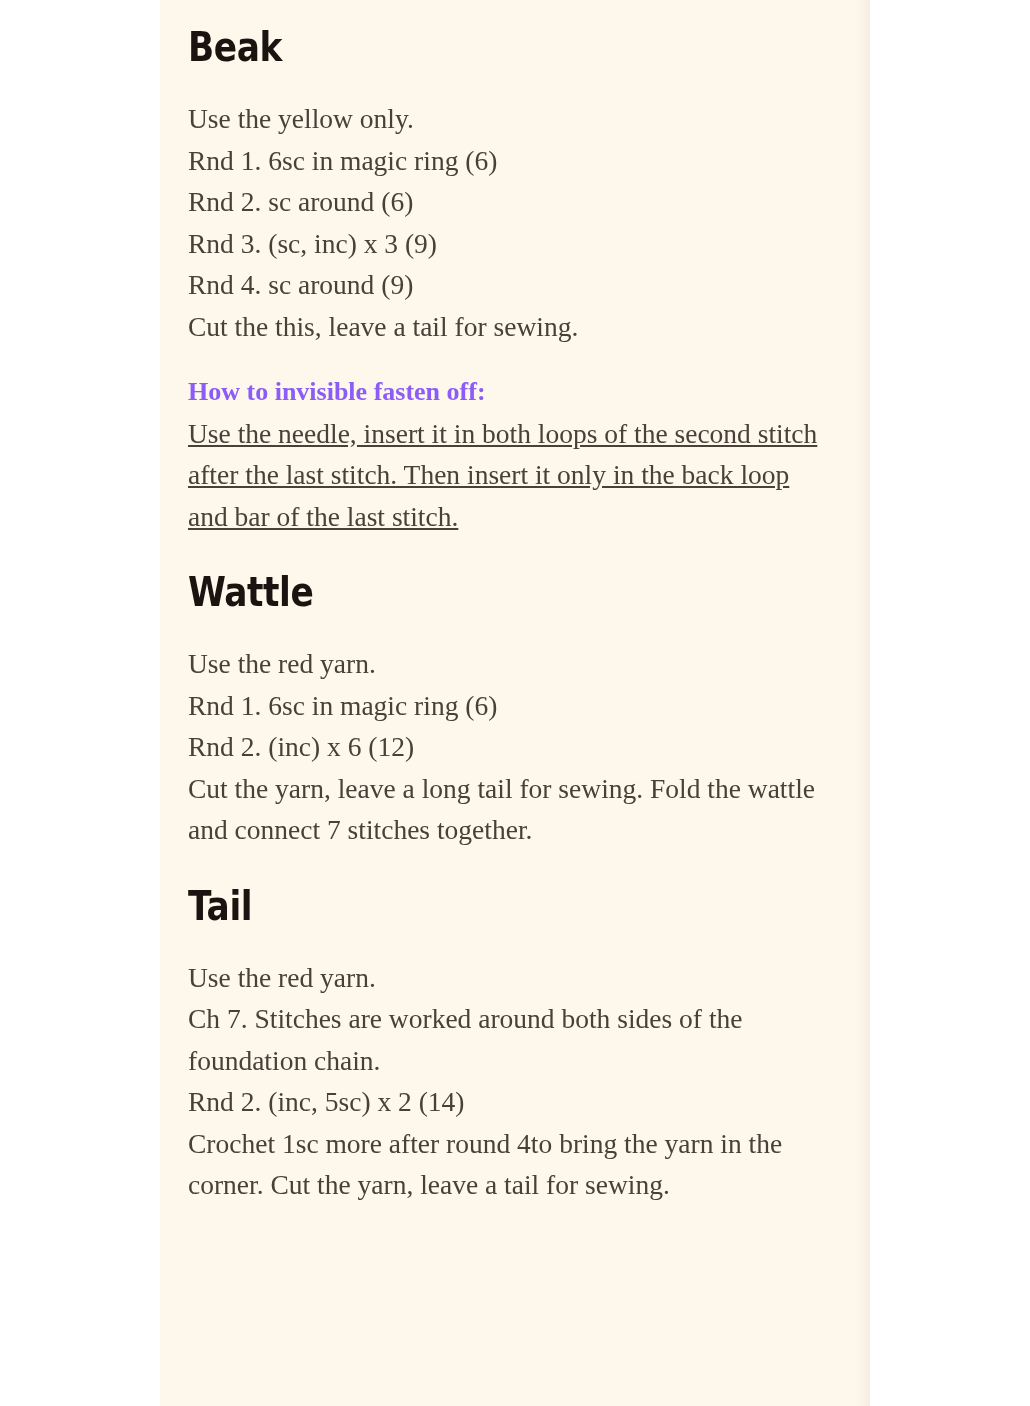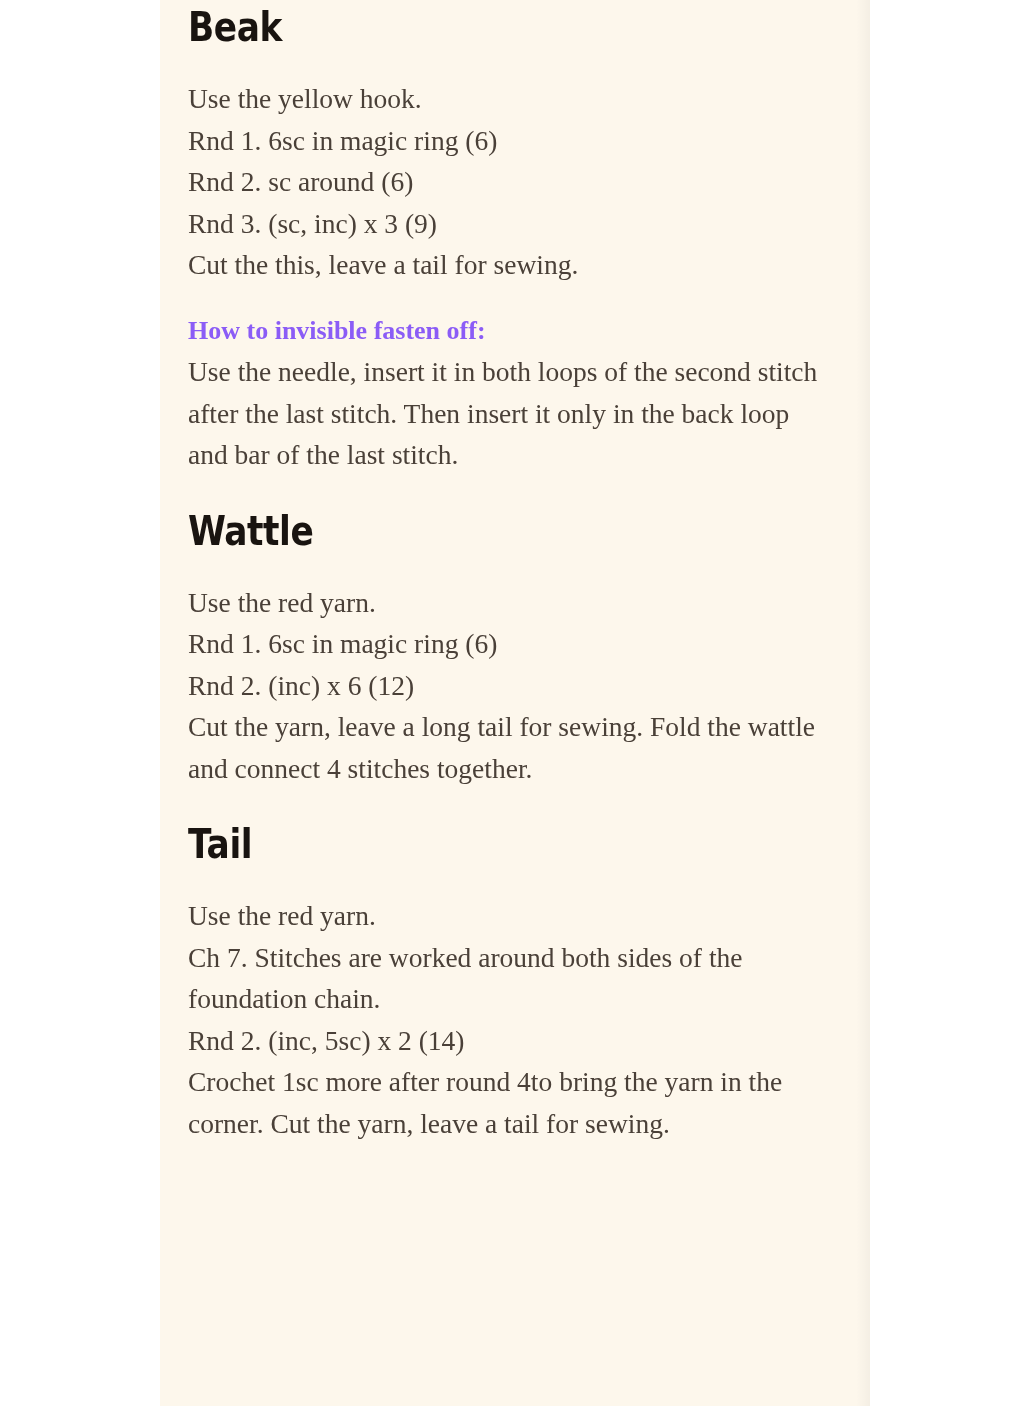--- a/index.html
+++ b/index.html
@@ -14,21 +14,21 @@
     overflow: hidden;
   }
   .page {
     position: absolute;
     left: 160px;
     top: 0;
     width: 710px;
     height: 1406px;
     background: #fdf7ec;
     box-sizing: border-box;
-    padding: 6px 46px 0 28px;
+    padding: 26px 46px 0 28px;
     overflow: hidden;
   }
   .page::after {
     content: "";
     position: absolute;
     right: 0;
     top: 0;
     width: 14px;
     height: 100%;
     background: linear-gradient(to right, rgba(0,0,0,0.00), rgba(0,0,0,0.035));
@@ -61,45 +61,47 @@
   .note-head {
     font-family: "Liberation Serif", serif;
     font-weight: bold;
     font-size: 26px;
     line-height: 41.5px;
     color: #8b5cf6;
     margin: 24px 0 0 0;
   }
   .note-body {
     margin-top: 0;
+    text-decoration: underline;
   }
 </style>
 </head>
 <body>
 
 <div class="page">
 
   <h2 class="section-title">Beak</h2>
   <div class="block">
-    <p class="body-line">Use the yellow hook.</p>
+    <p class="body-line">Use the yellow only.</p>
     <p class="body-line">Rnd 1. 6sc in magic ring (6)</p>
     <p class="body-line">Rnd 2. sc around (6)</p>
     <p class="body-line">Rnd 3. (sc, inc) x 3 (9)</p>
+    <p class="body-line">Rnd 4. sc around (9)</p>
     <p class="body-line">Cut the this, leave a tail for sewing.</p>
   </div>
 
   <p class="note-head">How to invisible fasten off:</p>
   <p class="para note-body">Use the needle, insert it in both loops of the second stitch after the last stitch. Then insert it only in the back loop and bar of the last stitch.</p>
 
   <h2 class="section-title tight-top">Wattle</h2>
   <div class="block">
     <p class="body-line">Use the red yarn.</p>
     <p class="body-line">Rnd 1. 6sc in magic ring (6)</p>
     <p class="body-line">Rnd 2. (inc) x 6 (12)</p>
-    <p class="para">Cut the yarn, leave a long tail for sewing. Fold the wattle and connect 4 stitches together.</p>
+    <p class="para">Cut the yarn, leave a long tail for sewing. Fold the wattle and connect 7 stitches together.</p>
   </div>
 
   <h2 class="section-title tight-top">Tail</h2>
   <div class="block">
     <p class="body-line">Use the red yarn.</p>
     <p class="para">Ch 7. Stitches are worked around both sides of the foundation chain.</p>
     <p class="body-line">Rnd 2. (inc, 5sc) x 2 (14)</p>
     <p class="para">Crochet 1sc more after round 4to bring the yarn in the corner. Cut the yarn, leave a tail for sewing.</p>
   </div>
 

